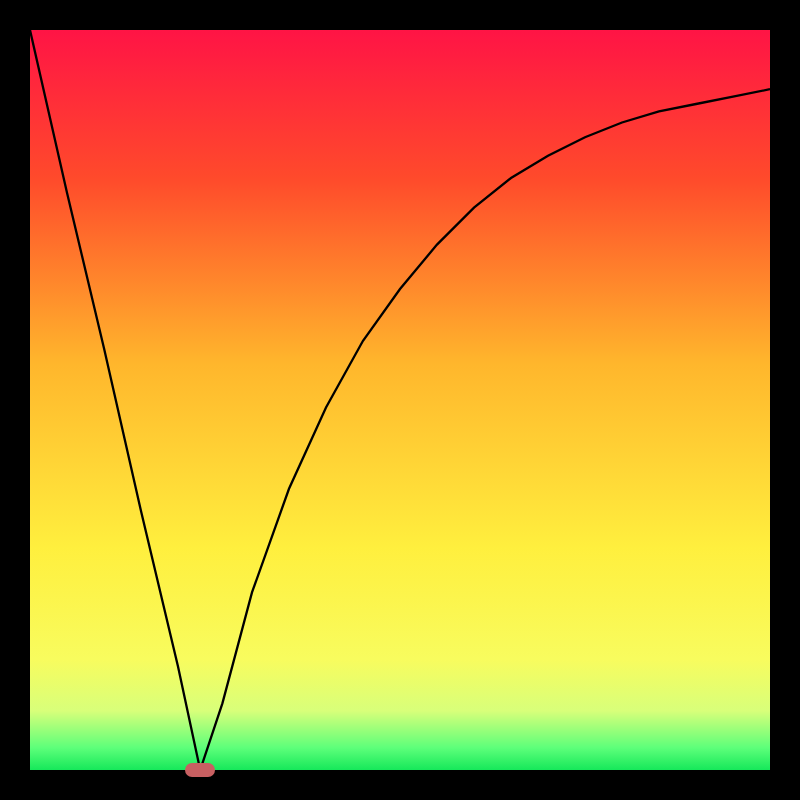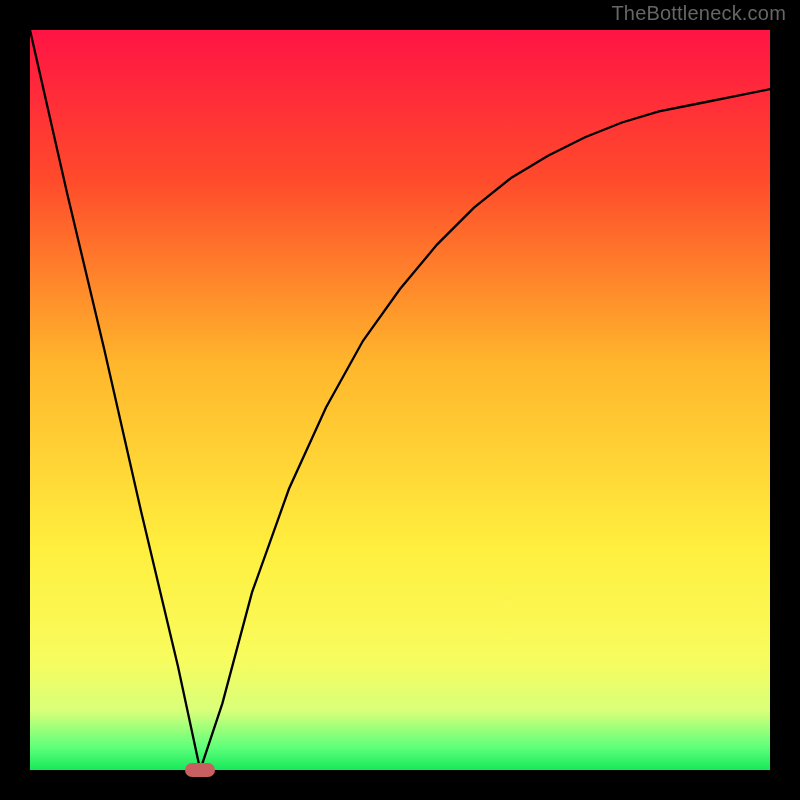--- a/index.html
+++ b/index.html
@@ -45,21 +45,20 @@
     height: 14px;
     border-radius: 7px;
     transform: translate(-50%, -50%);
     z-index: 3;
   }
 </style>
 </head>
 <body>
 
 <div class="frame">
-  <div class="watermark">TheBottleneck.com</div>
 
   <div class="plot-wrap">
     <svg id="chart-svg" viewBox="0 0 740 740">
       <defs>
         <linearGradient id="bg-grad" x1="0" y1="0" x2="0" y2="1">
             <stop offset="0%" stop-color="#ff1445"></stop>
             <stop offset="20%" stop-color="#ff4a2b"></stop>
             <stop offset="45%" stop-color="#ffb62c"></stop>
             <stop offset="70%" stop-color="#ffef3e"></stop>
             <stop offset="85%" stop-color="#f8fc5e"></stop>

